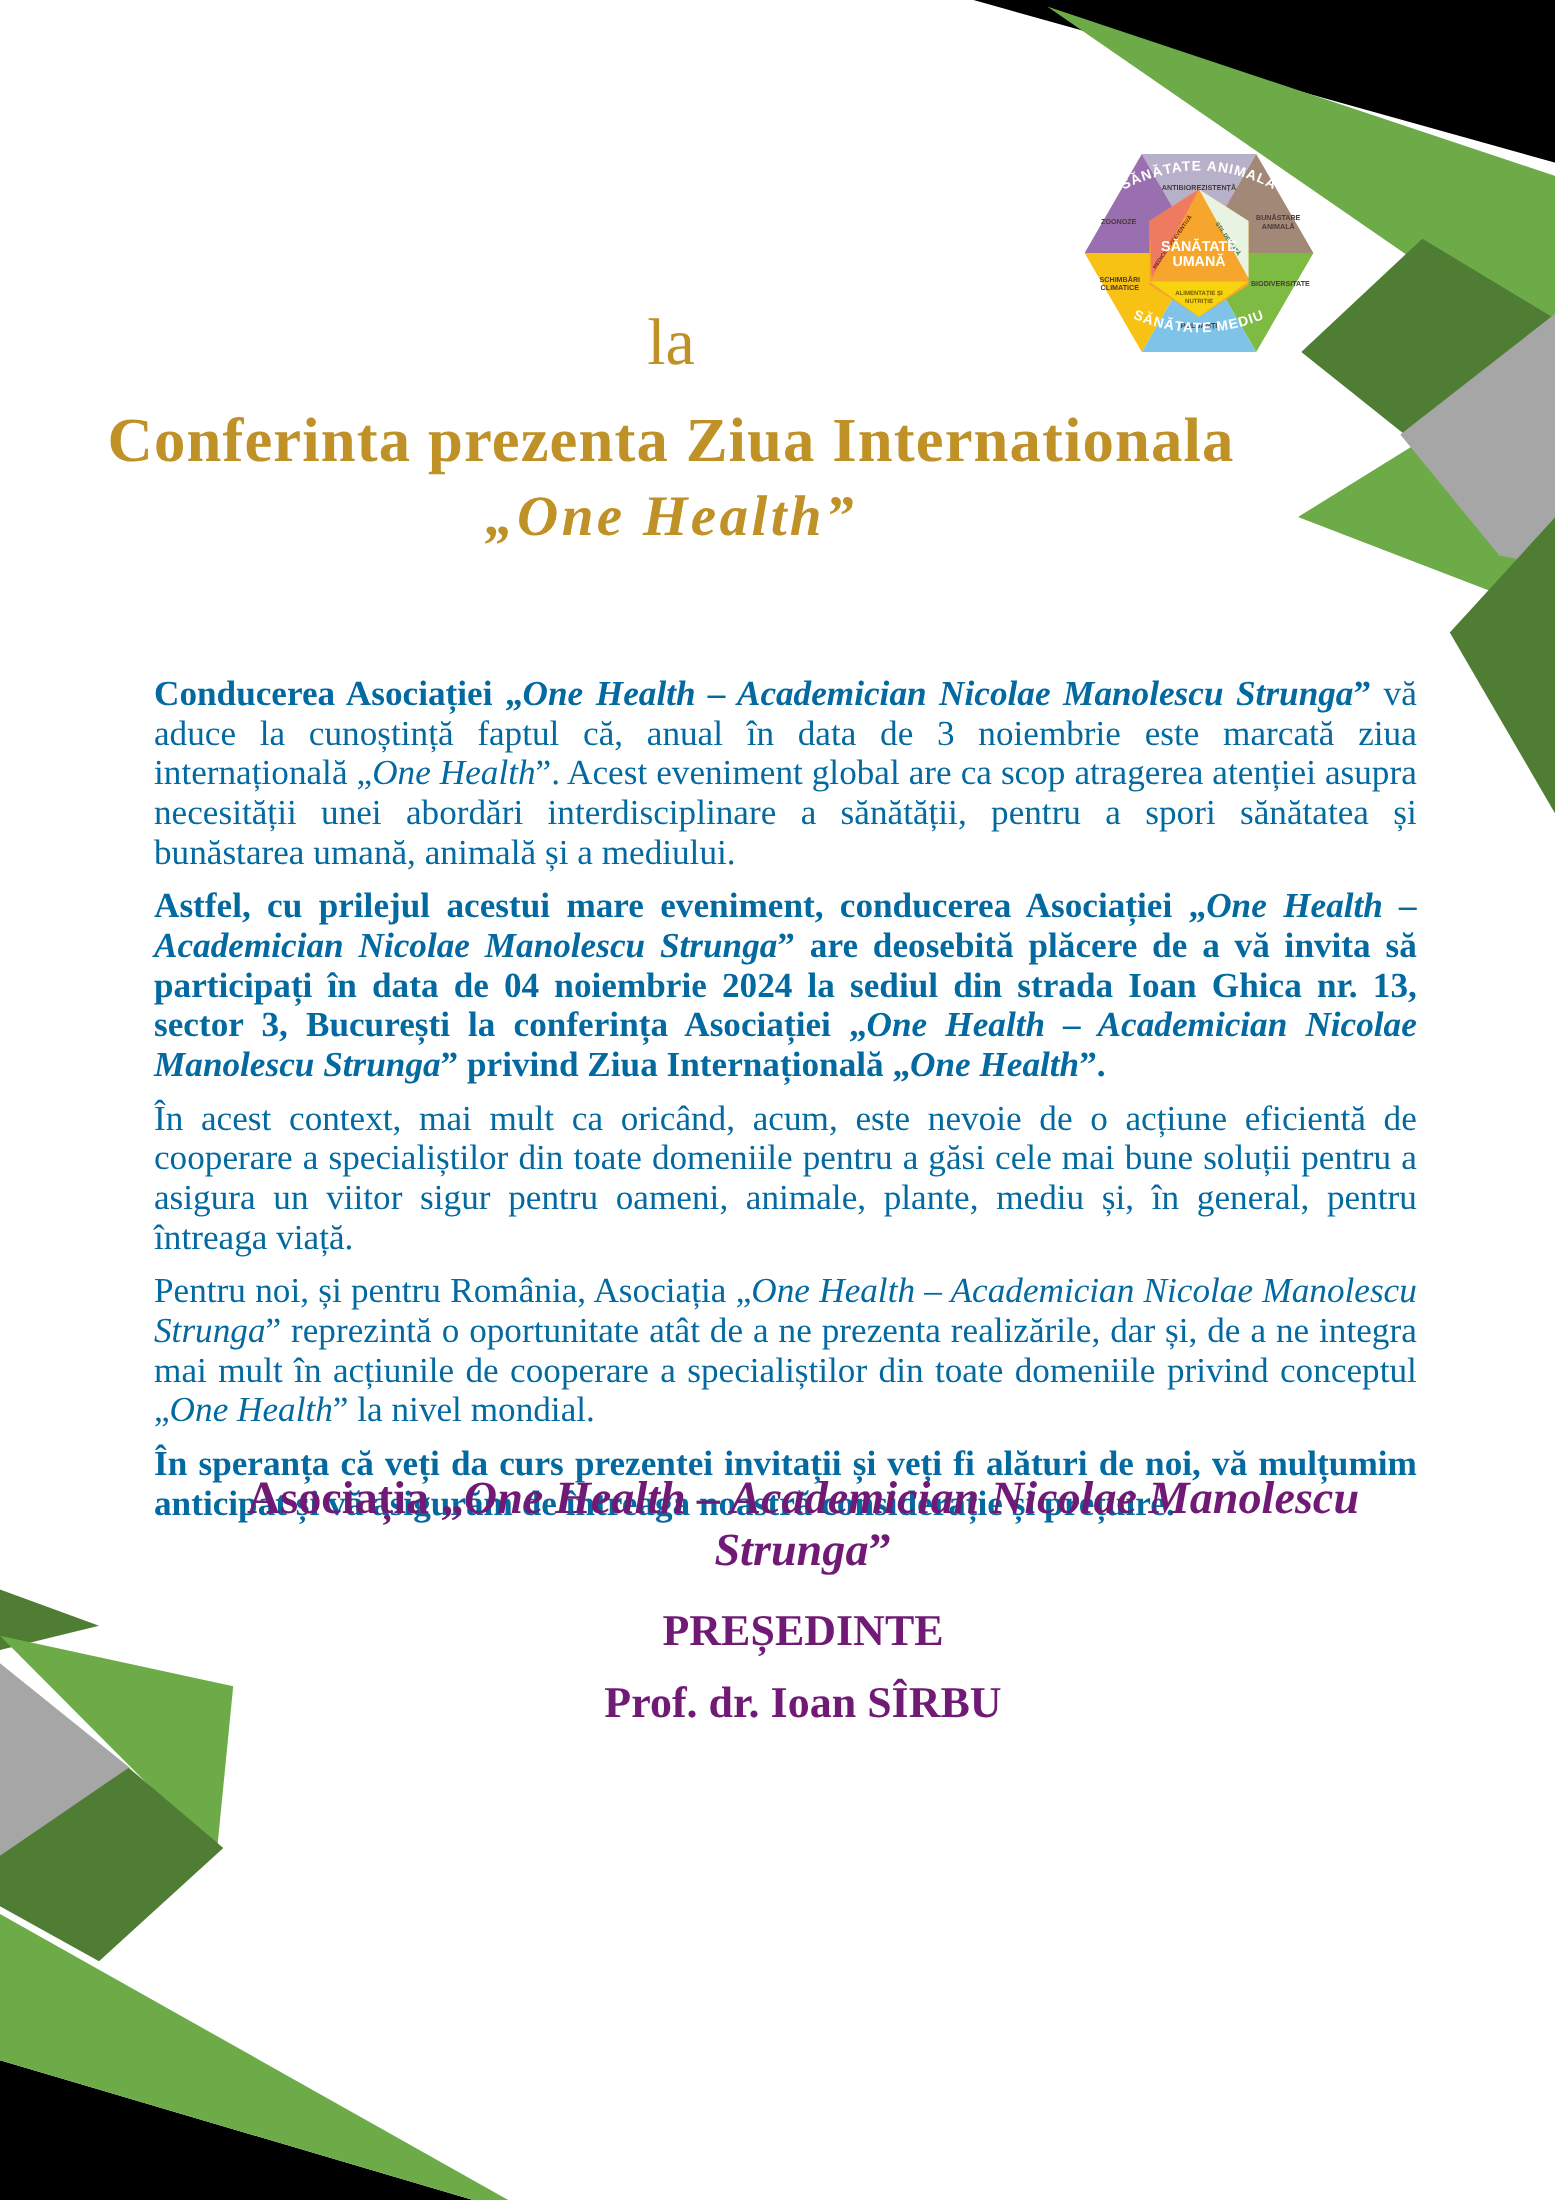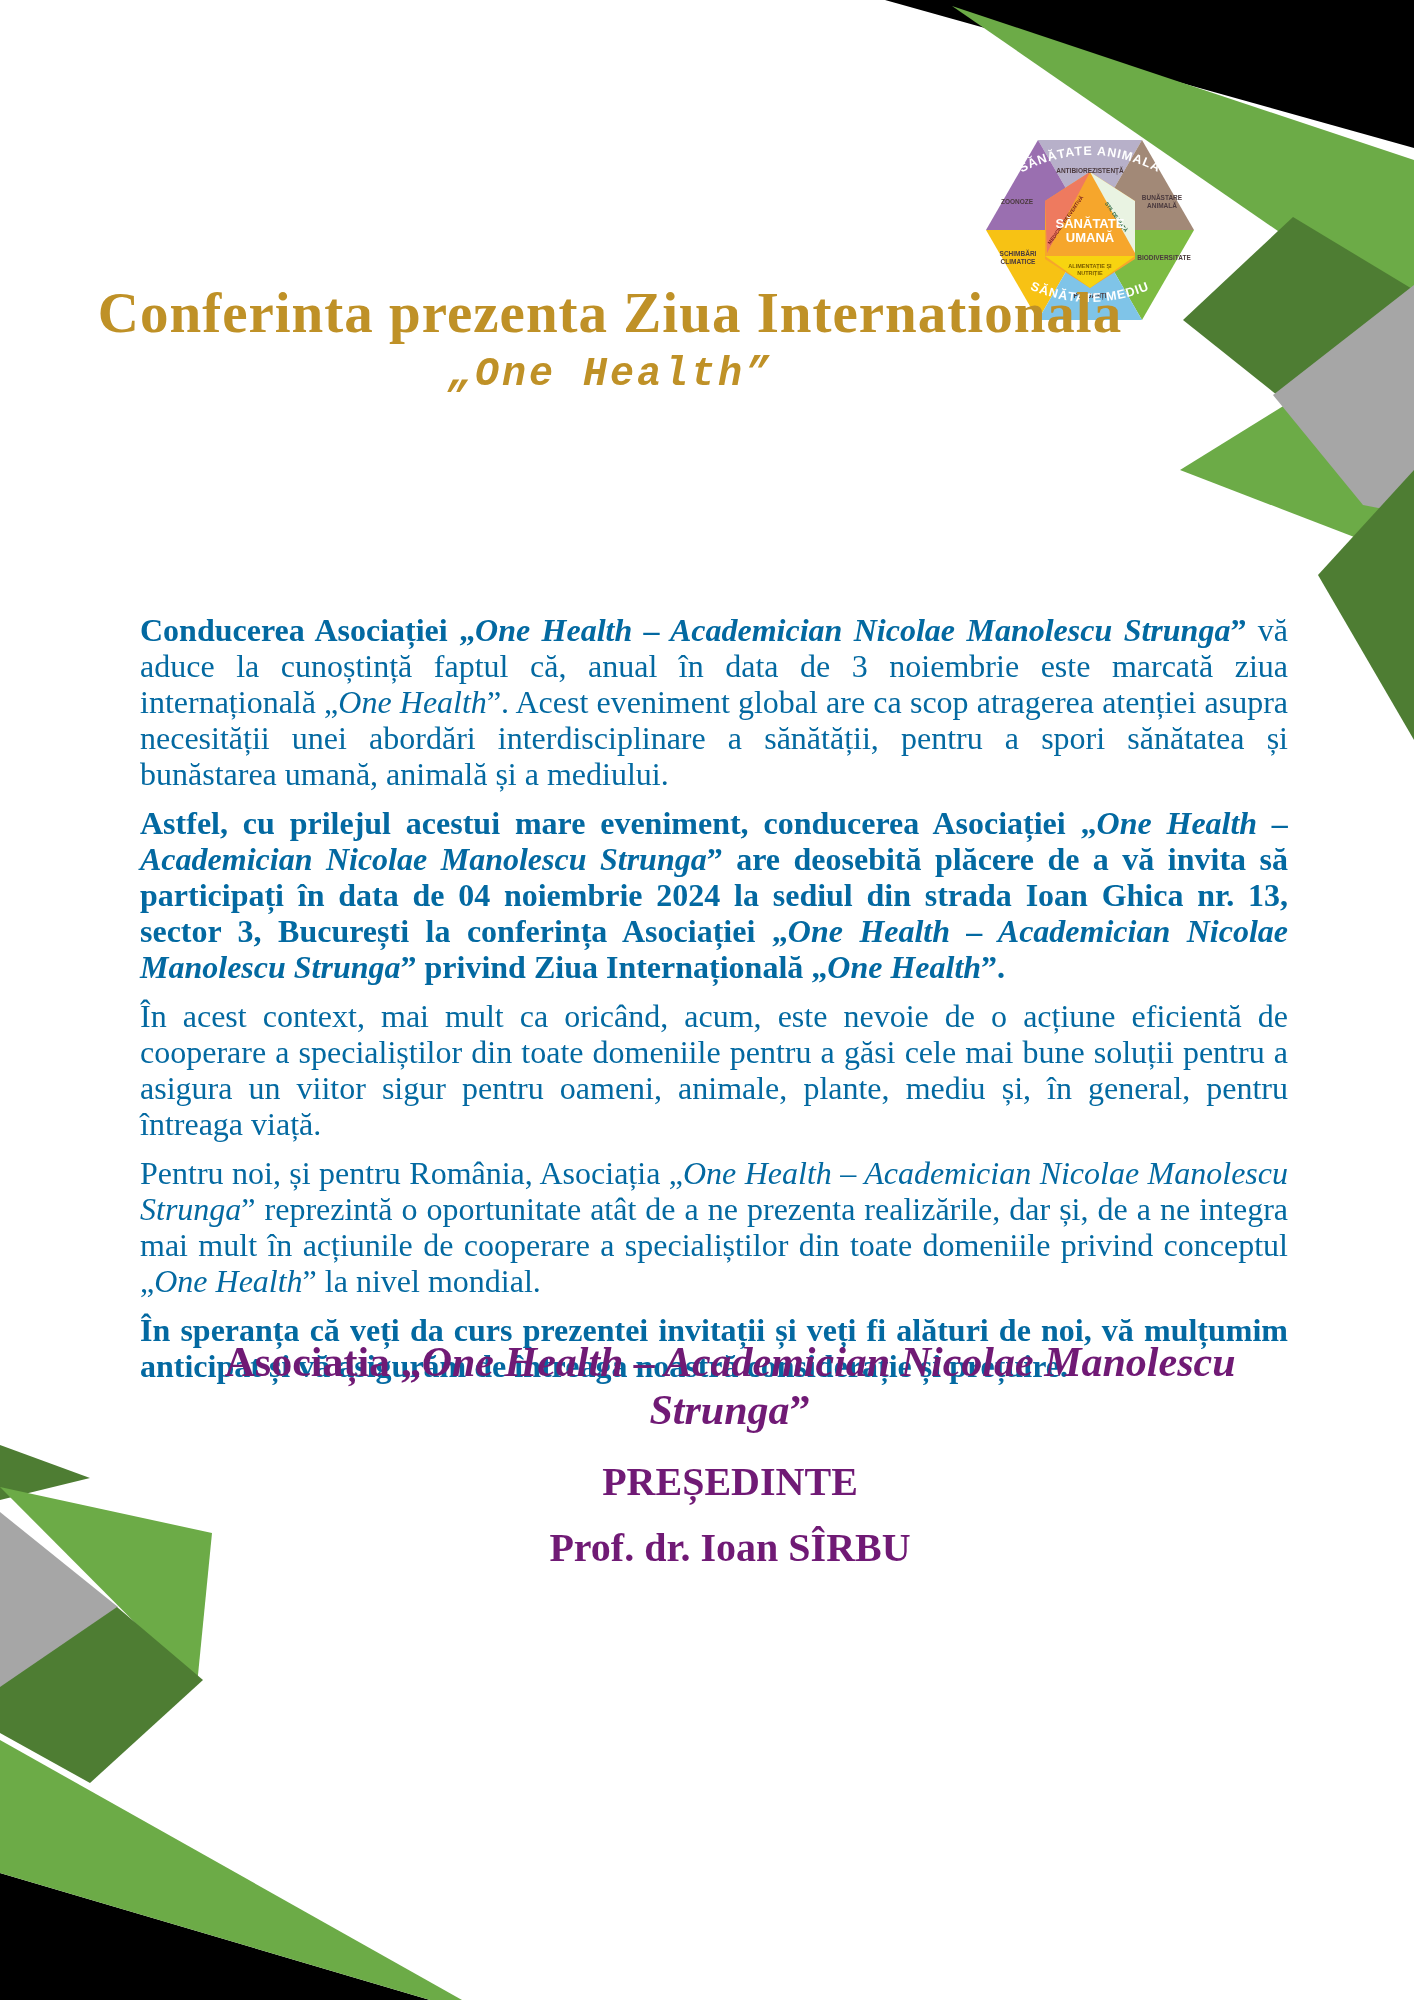--- a/index.html
+++ b/index.html
@@ -5,21 +5,21 @@
   html,body{margin:0;padding:0;background:#e8e8e8;}
   .page{position:relative;width:1414px;height:2000px;background:#fff;overflow:hidden;
         font-family:"Liberation Serif",serif;margin:0 auto;}
   svg.deco{position:absolute;left:0;top:0;width:1414px;height:2000px;pointer-events:none;}
 
   
   .title-block{position:absolute;left:40px;top:256px;width:1140px;text-align:center;color:#bf9127;}
   .t1{font-size:68px;line-height:1.1;letter-spacing:3px;}
   .t2{font-size:60px;line-height:1.1;margin-top:22px;}
   .t3{font-size:57px;line-height:1.1;font-weight:bold;margin-top:26px;letter-spacing:1px;}
-  .t4{font-size:40px;line-height:1.1;font-weight:bold;font-style:italic;margin-top:8px;letter-spacing:3px;font-family:Liberation Mono, monospace;}
+  .t4{font-size:52px;line-height:1.1;font-weight:bold;font-style:italic;margin-top:8px;letter-spacing:3px;}
 
   
   .body-block{position:absolute;left:140px;top:612px;width:1148px;color:#0369a1;
               font-size:32px;line-height:36px;text-align:justify;}
   .para{margin:0 0 13px 0;}
   .run.r{font-weight:normal;font-style:normal;}
   .run.b{font-weight:bold;}
   .run.i{font-style:italic;}
   .run.bi{font-weight:bold;font-style:italic;}
 
@@ -93,20 +93,21 @@
 
     <defs>
       <path id="arcTop" d="M 24,54 Q 106,4 188,54"></path>
       <path id="arcBot" d="M 20,150 Q 106,202 192,150"></path>
     </defs>
     <text class="arc-label"><textPath href="#arcTop" startOffset="50%" text-anchor="middle">SĂNĂTATE ANIMALĂ</textPath></text>
     <text class="arc-label"><textPath href="#arcBot" startOffset="50%" text-anchor="middle">SĂNĂTATE MEDIU</textPath></text>
   </svg>
 
   <div class="title-block">
+    <div class="t2">la</div>
     <div class="t3">Conferinta prezenta Ziua Internationala</div>
     <div class="t4">„One Health”</div>
   </div>
 
   <div class="body-block">
     <p class="para"><span class="run b">Conducerea Asociației „</span><span class="run bi">One Health – Academician Nicolae Manolescu Strunga</span><span class="run b">”</span><span class="run r"> vă aduce la cunoștință faptul că, anual în data de 3 noiembrie este marcată ziua internațională „</span><span class="run i">One Health</span><span class="run r">”. Acest eveniment global are ca scop atragerea atenției asupra necesității unei abordări interdisciplinare a sănătății, pentru a spori sănătatea și bunăstarea umană, animală și a mediului.</span></p>
     <p class="para"><span class="run b">Astfel, cu prilejul acestui mare eveniment, conducerea Asociației „</span><span class="run bi">One Health – Academician Nicolae Manolescu Strunga</span><span class="run b">” are deosebită plăcere de a vă invita să participați în data de 04 noiembrie 2024 la sediul din strada Ioan Ghica nr. 13, sector 3, București la conferința Asociației „</span><span class="run bi">One Health – Academician Nicolae Manolescu Strunga</span><span class="run b">” privind Ziua Internațională „</span><span class="run bi">One Health</span><span class="run b">”.</span></p>
     <p class="para"><span class="run r">În acest context, mai mult ca oricând, acum, este nevoie de o acțiune eficientă de cooperare a specialiștilor din toate domeniile pentru a găsi cele mai bune soluții pentru a asigura un viitor sigur pentru oameni, animale, plante, mediu și, în general, pentru întreaga viață.</span></p>
     <p class="para"><span class="run r">Pentru noi, și pentru România, Asociația „</span><span class="run i">One Health – Academician Nicolae Manolescu Strunga</span><span class="run r">” reprezintă o oportunitate atât de a ne prezenta realizările, dar și, de a ne integra mai mult în acțiunile de cooperare a specialiștilor din toate domeniile privind conceptul „</span><span class="run i">One Health</span><span class="run r">” la nivel mondial.</span></p>
     <p class="para"><span class="run b">În speranța că veți da curs prezentei invitații și veți fi alături de noi, vă mulțumim anticipat și vă asigurăm de întreaga noastră considerație și prețuire.</span></p>

